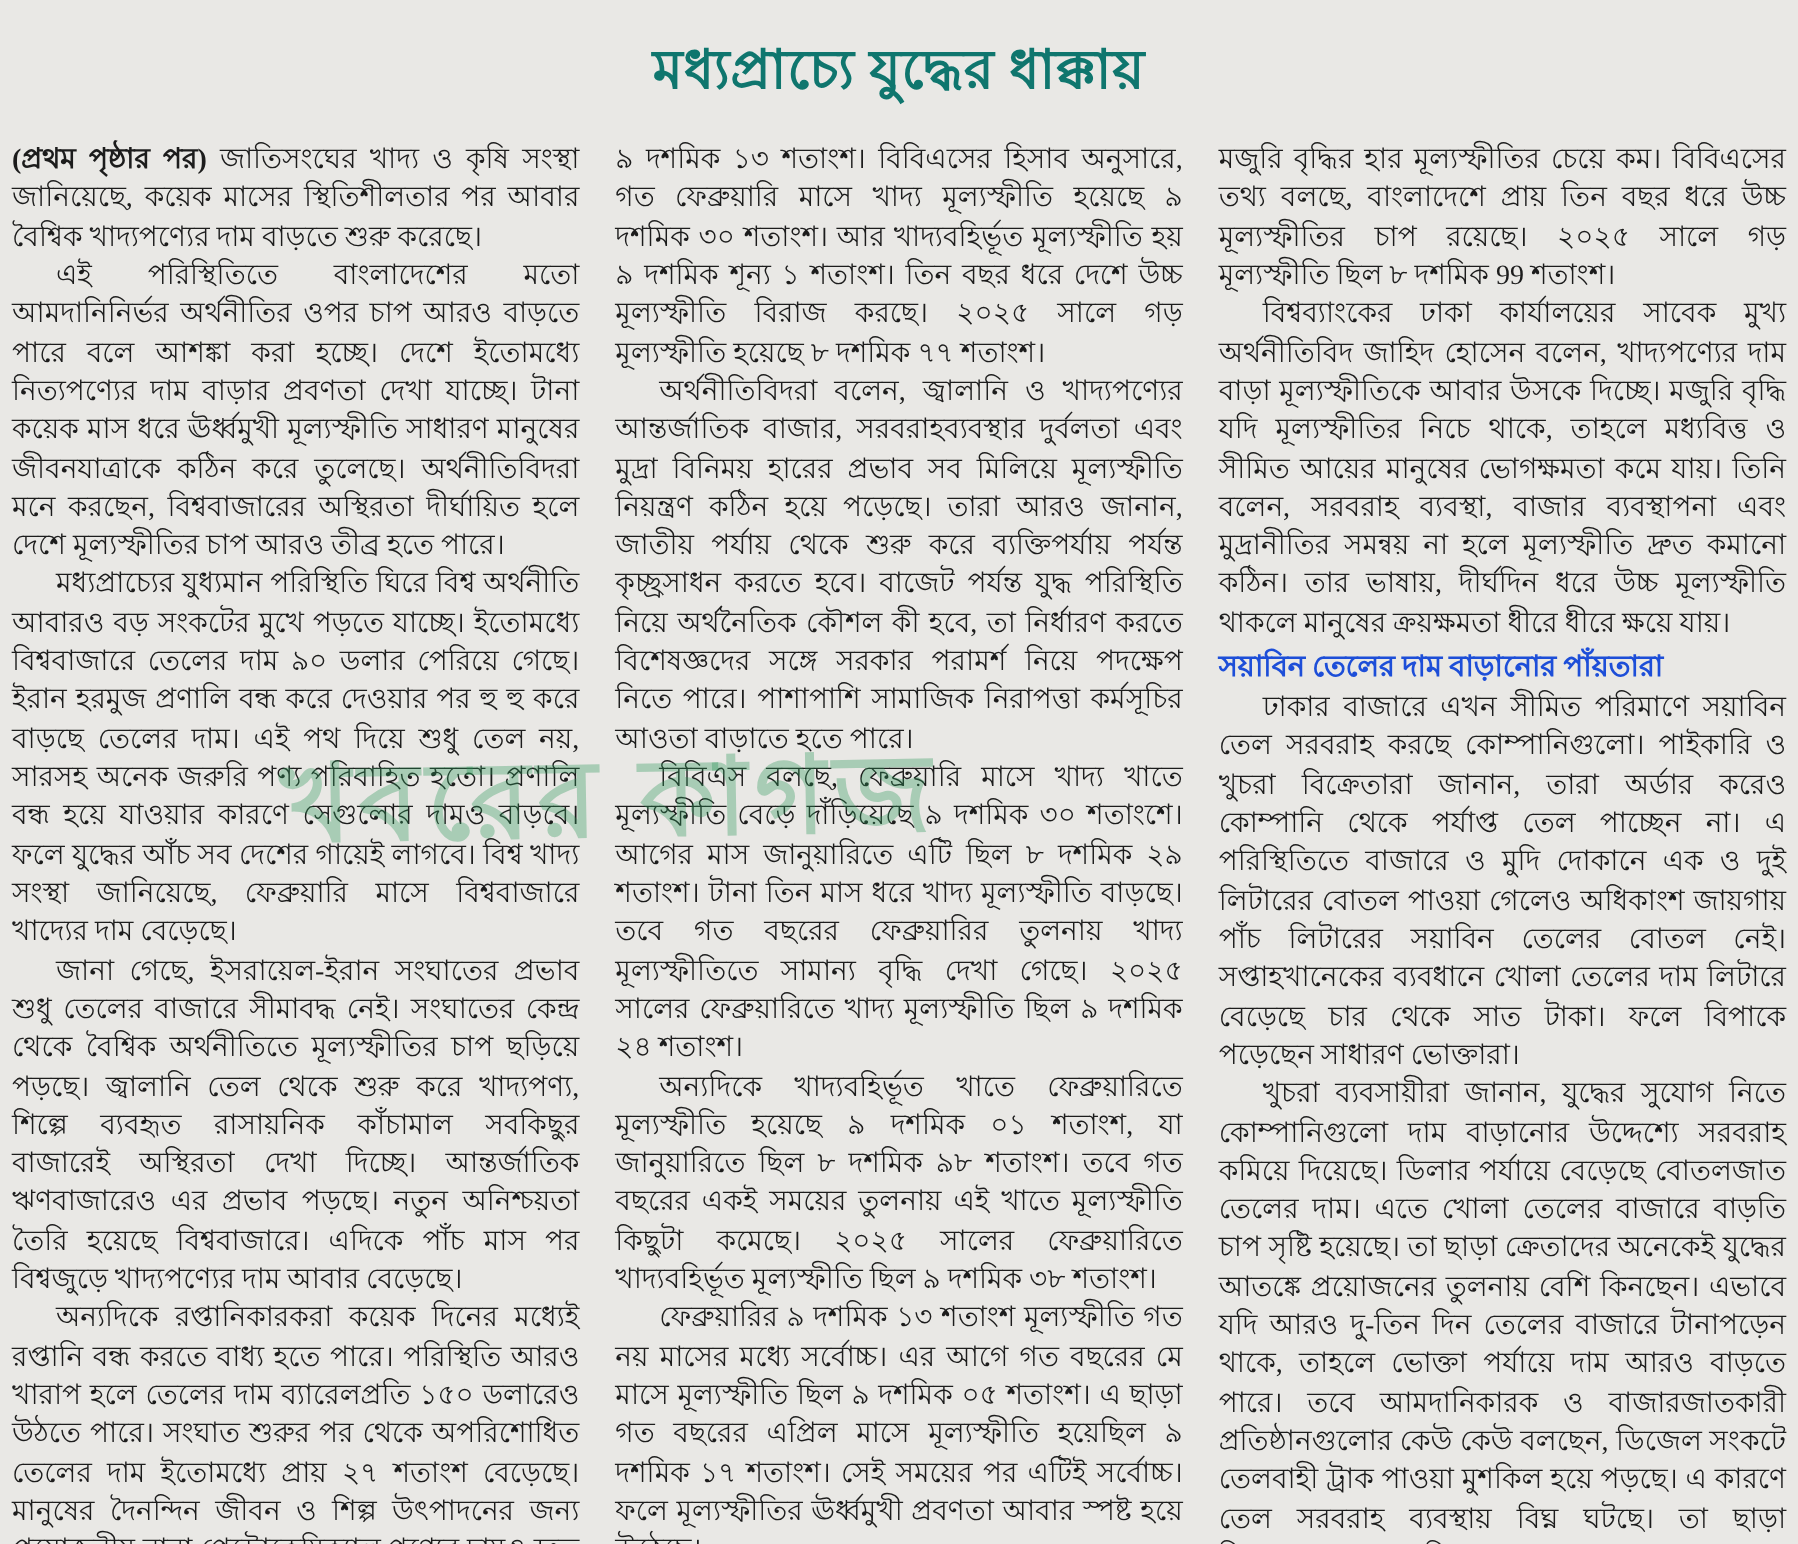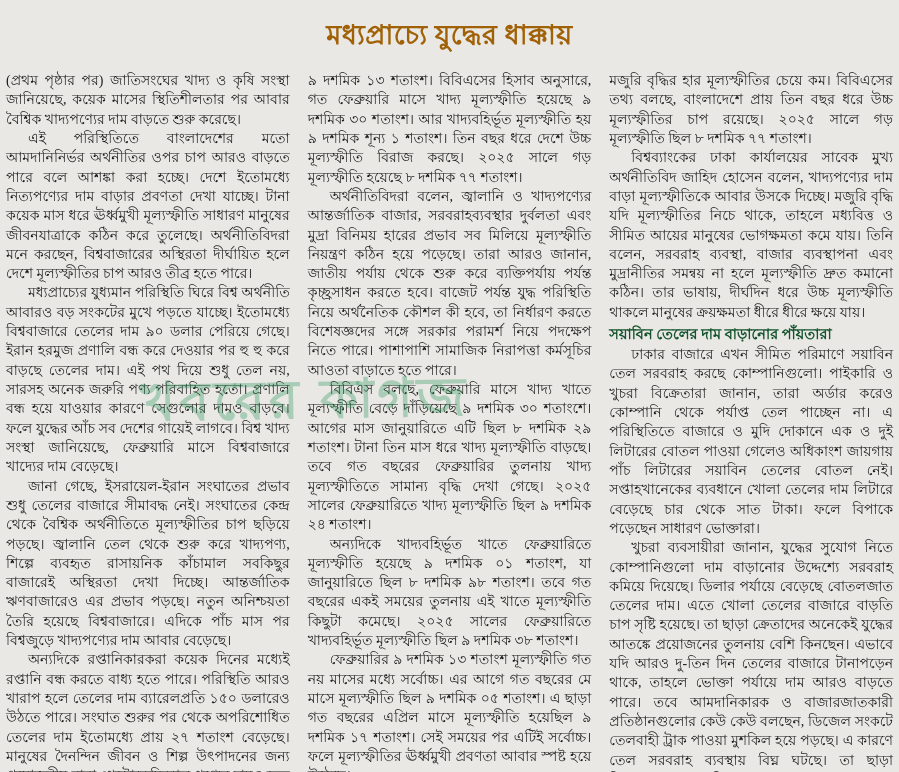--- a/index.html
+++ b/index.html
@@ -18,21 +18,21 @@
   .page {
     padding: 6px 6px 0 6px;
     position: relative;
   }
   .headline {
     text-align: center;
     font-size: 27px;
     font-weight: bold;
     letter-spacing: 0.5px;
     margin: 8px 0 12px 0;
-    color: #a16207;
+    color: #0f766e;
   }
   .columns {
     display: flex;
     gap: 18px;
     align-items: flex-start;
   }
   .col {
     flex: 1 1 0;
     text-align: justify;
     font-size: 14px;
@@ -40,28 +40,28 @@
     color: #1c1c1c;
   }
   .col p {
     margin: 0;
     text-indent: 22px;
   }
   .col p.runover {
     text-indent: 0;
   }
   .lead-marker {
-    font-weight: normal;
+    font-weight: bold;
   }
   .subhead {
     font-size: 14.5px;
     font-weight: bold;
     margin: 2px 0 1px 0;
     text-indent: 0;
-    color: #14532d;
+    color: #1d4ed8;
   }
   .watermark {
     position: absolute;
     left: 140px;
     top: 358px;
     font-size: 54px;
     font-weight: bold;
     color: rgba(44, 150, 88, 0.34);
     white-space: nowrap;
     pointer-events: none;
@@ -90,21 +90,21 @@
     <div class="col">
       <p class="runover">৯ দশমিক ১৩ শতাংশ। বিবিএসের হিসাব অনুসারে, গত ফেব্রুয়ারি মাসে খাদ্য মূল্যস্ফীতি হয়েছে ৯ দশমিক ৩০ শতাংশ। আর খাদ্যবহির্ভূত মূল্যস্ফীতি হয় ৯ দশমিক শূন্য ১ শতাংশ। তিন বছর ধরে দেশে উচ্চ মূল্যস্ফীতি বিরাজ করছে। ২০২৫ সালে গড় মূল্যস্ফীতি হয়েছে ৮ দশমিক ৭৭ শতাংশ।</p>
       <p>অর্থনীতিবিদরা বলেন, জ্বালানি ও খাদ্যপণ্যের আন্তর্জাতিক বাজার, সরবরাহব্যবস্থার দুর্বলতা এবং মুদ্রা বিনিময় হারের প্রভাব সব মিলিয়ে মূল্যস্ফীতি নিয়ন্ত্রণ কঠিন হয়ে পড়েছে। তারা আরও জানান, জাতীয় পর্যায় থেকে শুরু করে ব্যক্তিপর্যায় পর্যন্ত কৃচ্ছ্রসাধন করতে হবে। বাজেট পর্যন্ত যুদ্ধ পরিস্থিতি নিয়ে অর্থনৈতিক কৌশল কী হবে, তা নির্ধারণ করতে বিশেষজ্ঞদের সঙ্গে সরকার পরামর্শ নিয়ে পদক্ষেপ নিতে পারে। পাশাপাশি সামাজিক নিরাপত্তা কর্মসূচির আওতা বাড়াতে হতে পারে।</p>
       <p>বিবিএস বলছে, ফেব্রুয়ারি মাসে খাদ্য খাতে মূল্যস্ফীতি বেড়ে দাঁড়িয়েছে ৯ দশমিক ৩০ শতাংশে। আগের মাস জানুয়ারিতে এটি ছিল ৮ দশমিক ২৯ শতাংশ। টানা তিন মাস ধরে খাদ্য মূল্যস্ফীতি বাড়ছে। তবে গত বছরের ফেব্রুয়ারির তুলনায় খাদ্য মূল্যস্ফীতিতে সামান্য বৃদ্ধি দেখা গেছে। ২০২৫ সালের ফেব্রুয়ারিতে খাদ্য মূল্যস্ফীতি ছিল ৯ দশমিক ২৪ শতাংশ।</p>
       <p>অন্যদিকে খাদ্যবহির্ভূত খাতে ফেব্রুয়ারিতে মূল্যস্ফীতি হয়েছে ৯ দশমিক ০১ শতাংশ, যা জানুয়ারিতে ছিল ৮ দশমিক ৯৮ শতাংশ। তবে গত বছরের একই সময়ের তুলনায় এই খাতে মূল্যস্ফীতি কিছুটা কমেছে। ২০২৫ সালের ফেব্রুয়ারিতে খাদ্যবহির্ভূত মূল্যস্ফীতি ছিল ৯ দশমিক ৩৮ শতাংশ।</p>
       <p>ফেব্রুয়ারির ৯ দশমিক ১৩ শতাংশ মূল্যস্ফীতি গত নয় মাসের মধ্যে সর্বোচ্চ। এর আগে গত বছরের মে মাসে মূল্যস্ফীতি ছিল ৯ দশমিক ০৫ শতাংশ। এ ছাড়া গত বছরের এপ্রিল মাসে মূল্যস্ফীতি হয়েছিল ৯ দশমিক ১৭ শতাংশ। সেই সময়ের পর এটিই সর্বোচ্চ। ফলে মূল্যস্ফীতির ঊর্ধ্বমুখী প্রবণতা আবার স্পষ্ট হয়ে উঠেছে।</p>
 
     </div>
 
     <div class="col">
-      <p class="runover">মজুরি বৃদ্ধির হার মূল্যস্ফীতির চেয়ে কম। বিবিএসের তথ্য বলছে, বাংলাদেশে প্রায় তিন বছর ধরে উচ্চ মূল্যস্ফীতির চাপ রয়েছে। ২০২৫ সালে গড় মূল্যস্ফীতি ছিল ৮ দশমিক ৭৭ শতাংশ।</p>
+      <p class="runover">মজুরি বৃদ্ধির হার মূল্যস্ফীতির চেয়ে কম। বিবিএসের তথ্য বলছে, বাংলাদেশে প্রায় তিন বছর ধরে উচ্চ মূল্যস্ফীতির চাপ রয়েছে। ২০২৫ সালে গড় মূল্যস্ফীতি ছিল ৮ দশমিক 99 শতাংশ।</p>
       <p>বিশ্বব্যাংকের ঢাকা কার্যালয়ের সাবেক মুখ্য অর্থনীতিবিদ জাহিদ হোসেন বলেন, খাদ্যপণ্যের দাম বাড়া মূল্যস্ফীতিকে আবার উসকে দিচ্ছে। মজুরি বৃদ্ধি যদি মূল্যস্ফীতির নিচে থাকে, তাহলে মধ্যবিত্ত ও সীমিত আয়ের মানুষের ভোগক্ষমতা কমে যায়। তিনি বলেন, সরবরাহ ব্যবস্থা, বাজার ব্যবস্থাপনা এবং মুদ্রানীতির সমন্বয় না হলে মূল্যস্ফীতি দ্রুত কমানো কঠিন। তার ভাষায়, দীর্ঘদিন ধরে উচ্চ মূল্যস্ফীতি থাকলে মানুষের ক্রয়ক্ষমতা ধীরে ধীরে ক্ষয়ে যায়।</p>
       <h3 class="subhead">সয়াবিন তেলের দাম বাড়ানোর পাঁয়তারা</h3>
       <p>ঢাকার বাজারে এখন সীমিত পরিমাণে সয়াবিন তেল সরবরাহ করছে কোম্পানিগুলো। পাইকারি ও খুচরা বিক্রেতারা জানান, তারা অর্ডার করেও কোম্পানি থেকে পর্যাপ্ত তেল পাচ্ছেন না। এ পরিস্থিতিতে বাজারে ও মুদি দোকানে এক ও দুই লিটারের বোতল পাওয়া গেলেও অধিকাংশ জায়গায় পাঁচ লিটারের সয়াবিন তেলের বোতল নেই। সপ্তাহখানেকের ব্যবধানে খোলা তেলের দাম লিটারে বেড়েছে চার থেকে সাত টাকা। ফলে বিপাকে পড়েছেন সাধারণ ভোক্তারা।</p>
       <p>খুচরা ব্যবসায়ীরা জানান, যুদ্ধের সুযোগ নিতে কোম্পানিগুলো দাম বাড়ানোর উদ্দেশ্যে সরবরাহ কমিয়ে দিয়েছে। ডিলার পর্যায়ে বেড়েছে বোতলজাত তেলের দাম। এতে খোলা তেলের বাজারে বাড়তি চাপ সৃষ্টি হয়েছে। তা ছাড়া ক্রেতাদের অনেকেই যুদ্ধের আতঙ্কে প্রয়োজনের তুলনায় বেশি কিনছেন। এভাবে যদি আরও দু-তিন দিন তেলের বাজারে টানাপড়েন থাকে, তাহলে ভোক্তা পর্যায়ে দাম আরও বাড়তে পারে। তবে আমদানিকারক ও বাজারজাতকারী প্রতিষ্ঠানগুলোর কেউ কেউ বলছেন, ডিজেল সংকটে তেলবাহী ট্রাক পাওয়া মুশকিল হয়ে পড়ছে। এ কারণে তেল সরবরাহ ব্যবস্থায় বিঘ্ন ঘটছে। তা ছাড়া বিশ্ববাজারের সাম্প্রতিক সময়ে তেলের দাম বেড়েছে। এর কিছুটা প্রভাব পড়েছে বাজারে।</p>
     </div>
 
   </div>
 
   <div class="watermark">খবরের কাগজ</div>
 

